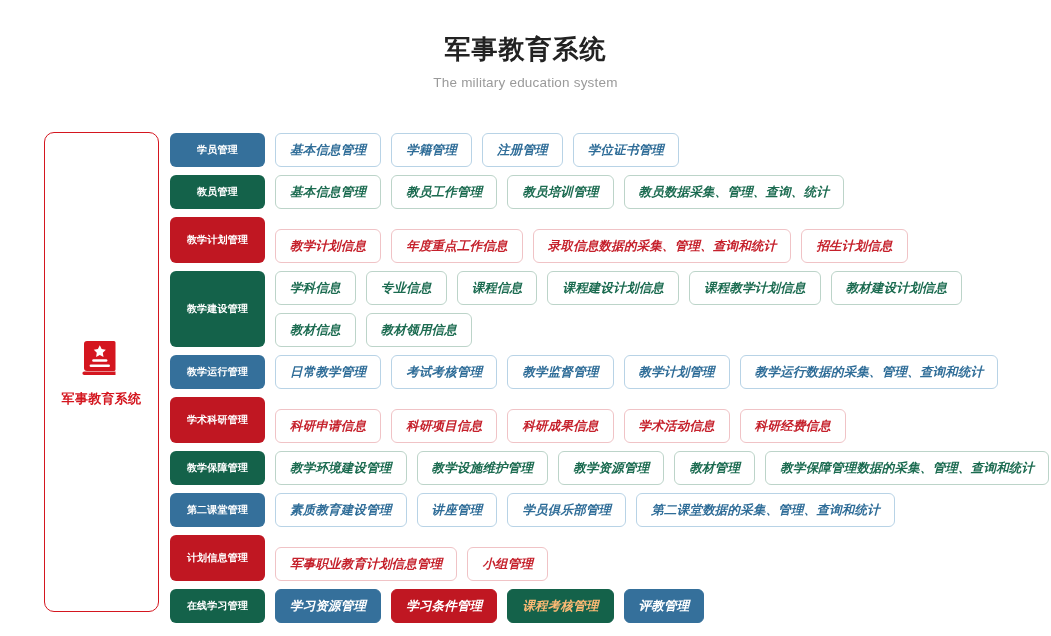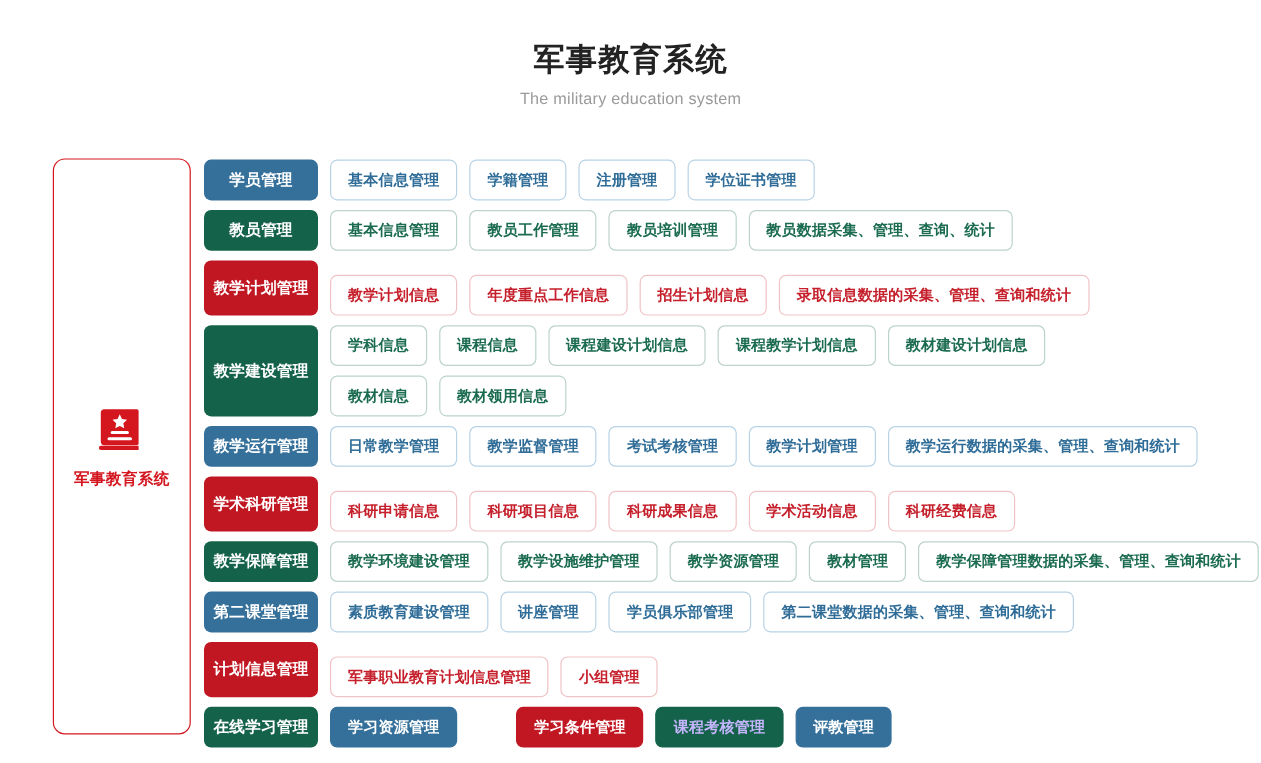--- a/index.html
+++ b/index.html
@@ -87,41 +87,42 @@
   .row {
     display: flex;
     align-items: stretch;
     gap: 10px;
   }
   .cat-btn {
     width: 95px;
     min-height: 34px;
     border-radius: 6px;
     color: #ffffff;
-    font-size: 13px;
+    font-size: 10px;
     font-weight: bold;
     display: flex;
     align-items: center;
     justify-content: center;
     text-align: center;
     letter-spacing: 0.2px;
     flex: none;
     border: none;
     padding: 0 4px;
     line-height: 1.2;
     font-family: inherit;
   }
   .cat-blue  { background: #35709b; }
   .cat-green { background: #14624a; }
   .cat-red   { background: #c01722; }
 
   .items-wrap {
     display: flex;
     flex-direction: column;
     gap: 8px;
+    font-style: italic;
   }
   .items-line {
     display: flex;
     gap: 10px;
     align-items: stretch;
   }
   .item-btn {
     min-height: 34px;
     border-radius: 6px;
     background: #ffffff;
@@ -151,27 +152,26 @@
   }
   
   .item-solid-blue {
     border: 1px solid #35709b;
     background: #35709b;
     color: #ffffff;
   }
   .item-solid-green {
     border: 1px solid #14624a;
     background: #14624a;
-    color: #c4b5fd;
+    color: #fdba74;
   }
   .item-solid-red {
     border: 1px solid #c01722;
     background: #c01722;
     color: #ffffff;
-    margin-left: 39px;
   }
 </style>
 </head>
 <body>
 
 <div class="header">
   <div class="page-title">军事教育系统</div>
   <div class="page-subtitle">The military education system</div>
 </div>
 
@@ -212,48 +212,49 @@
             <div class="item-btn item-green">教员数据采集、管理、查询、统计</div>
           </div>
         </div>
       </div>
       <div class="row">
         <div class="cat-btn cat-red">教学计划管理</div>
         <div class="items-wrap">
           <div class="items-line">
             <div class="item-btn item-red">教学计划信息</div>
             <div class="item-btn item-red">年度重点工作信息</div>
+            <div class="item-btn item-red">录取信息数据的采集、管理、查询和统计</div>
             <div class="item-btn item-red">招生计划信息</div>
-            <div class="item-btn item-red">录取信息数据的采集、管理、查询和统计</div>
           </div>
         </div>
       </div>
       <div class="row">
         <div class="cat-btn cat-green">教学建设管理</div>
         <div class="items-wrap">
           <div class="items-line">
             <div class="item-btn item-green">学科信息</div>
+            <div class="item-btn item-green">专业信息</div>
             <div class="item-btn item-green">课程信息</div>
             <div class="item-btn item-green">课程建设计划信息</div>
             <div class="item-btn item-green">课程教学计划信息</div>
             <div class="item-btn item-green">教材建设计划信息</div>
           </div>
           <div class="items-line">
             <div class="item-btn item-green">教材信息</div>
             <div class="item-btn item-green">教材领用信息</div>
           </div>
         </div>
       </div>
       <div class="row">
         <div class="cat-btn cat-blue">教学运行管理</div>
         <div class="items-wrap">
           <div class="items-line">
             <div class="item-btn item-blue">日常教学管理</div>
+            <div class="item-btn item-blue">考试考核管理</div>
             <div class="item-btn item-blue">教学监督管理</div>
-            <div class="item-btn item-blue">考试考核管理</div>
             <div class="item-btn item-blue">教学计划管理</div>
             <div class="item-btn item-blue">教学运行数据的采集、管理、查询和统计</div>
           </div>
         </div>
       </div>
       <div class="row">
         <div class="cat-btn cat-red">学术科研管理</div>
         <div class="items-wrap">
           <div class="items-line">
             <div class="item-btn item-red">科研申请信息</div>

